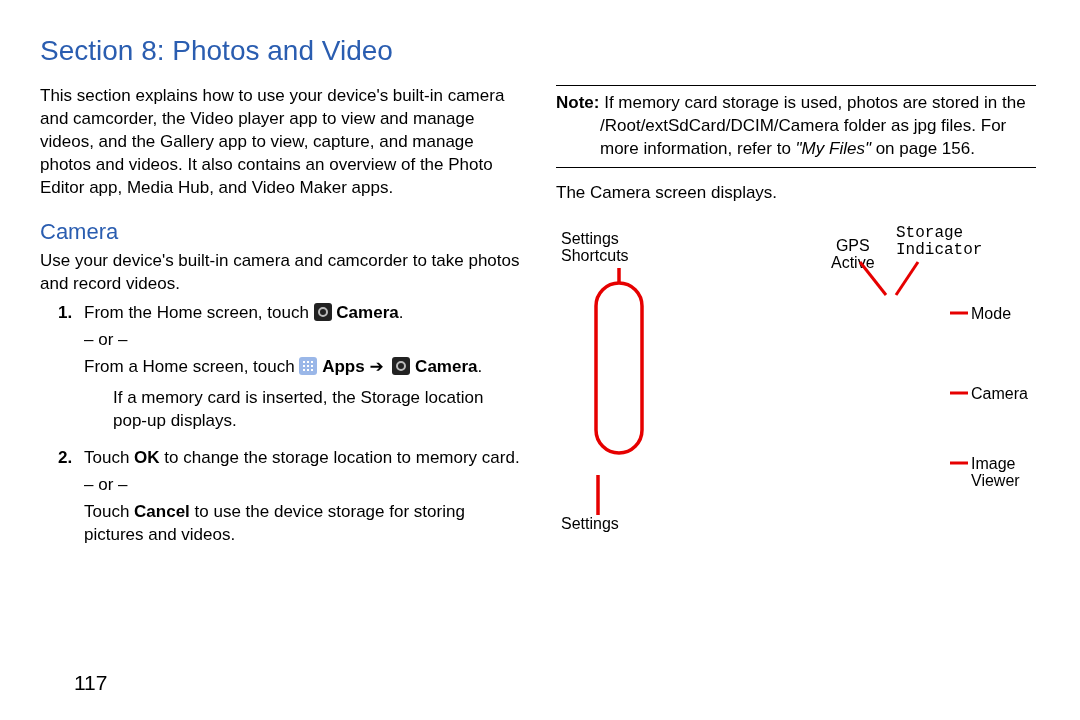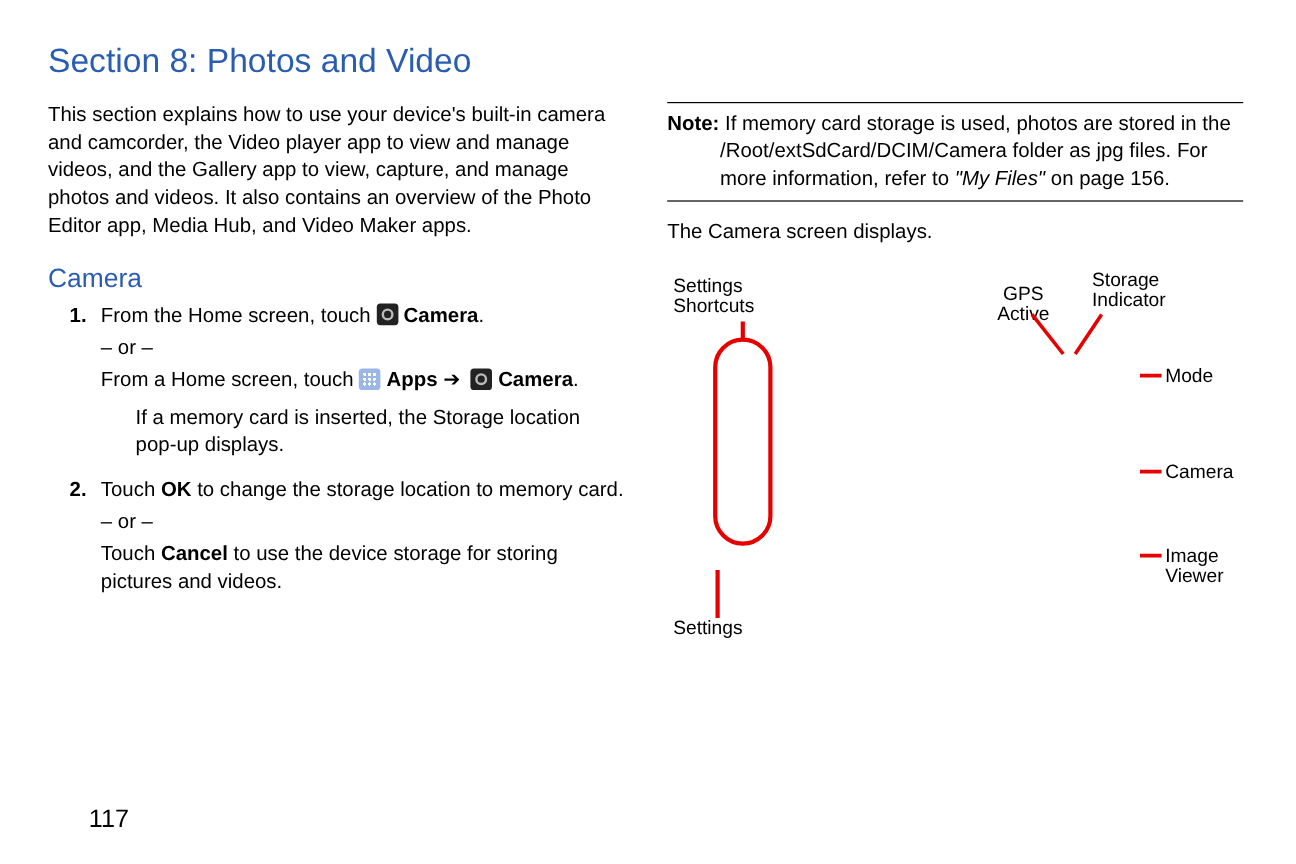--- a/index.html
+++ b/index.html
@@ -147,20 +147,21 @@
 <div class="page">
 
   <h1 class="title">Section 8: Photos and Video</h1>
 
   <div class="columns">
 
     <div class="col">
       <p style="margin-top:0;">This section explains how to use your device's built-in camera and camcorder, the Video player app to view and manage videos, and the Gallery app to view, capture, and manage photos and videos. It also contains an overview of the Photo Editor app, Media Hub, and Video Maker apps.</p>
 
       <div class="subhead">Camera</div>
+      <div>Use your device's built-in camera and camcorder to take photos and record videos.</div>
 
       <ol class="steps">
         <li>
           <span>From the Home screen, touch </span>
           <span class="icon camera-icon"></span>
           <b> Camera</b>.
           <div class="or">– or –</div>
           <div>
             <span>From a Home screen, touch </span>
             <span class="icon apps-icon"></span>
@@ -193,21 +194,21 @@
 
       <div style="margin-top:14px;">The Camera screen displays.</div>
 
       <div class="diagram">
 
         <div class="label" style="left:5px; top:15px; white-space:pre;">Settings
 Shortcuts</div>
         <div class="label" style="left:5px; top:300px;">Settings</div>
         <div class="label" style="left:275px; top:22px; white-space:pre;text-align:center;">GPS
 Active</div>
-        <div class="label" style="left:354px; top:10px; white-space:pre;">Storage
+        <div class="label" style="left:340px; top:10px; white-space:pre;font-family:Liberation Mono, monospace;">Storage
 Indicator</div>
         <div class="label" style="left:415px; top:90px;">Mode</div>
         <div class="label" style="left:415px; top:170px;">Camera</div>
         <div class="label" style="left:415px; top:240px; white-space:pre;">Image
 Viewer</div>
 
         <svg viewBox="0 0 480 330">
 
           <rect x="40" y="68" width="46" height="170" rx="23" ry="23" fill="none" stroke="#e60000" stroke-width="3.5"></rect>
 

